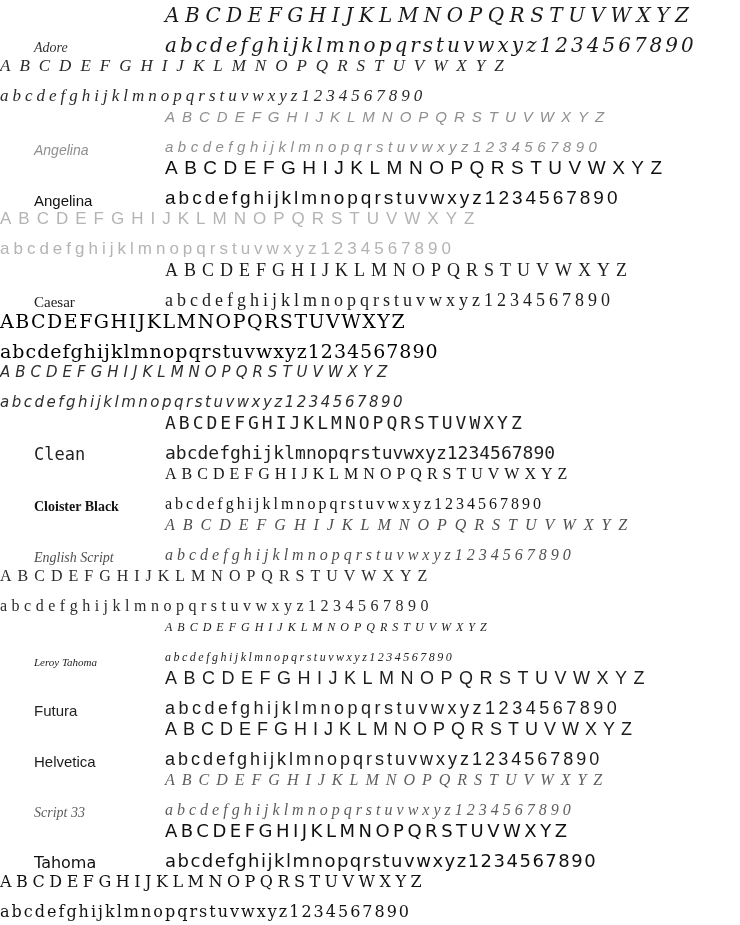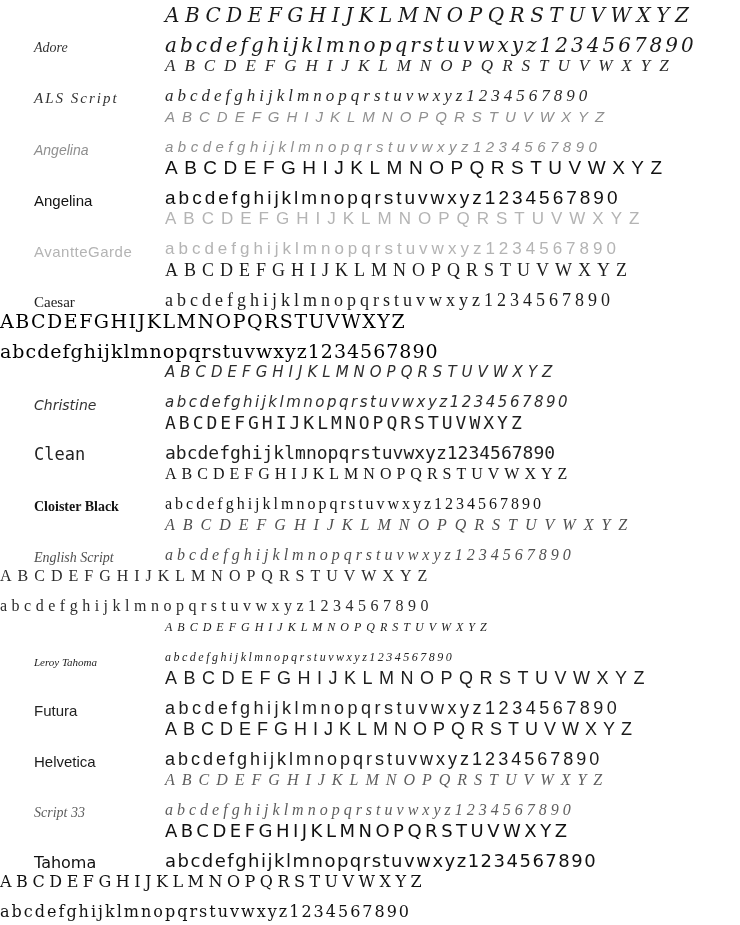--- a/index.html
+++ b/index.html
@@ -93,21 +93,20 @@
 
   <div class="row r0">
     <div class="label">Adore</div>
     <div class="sample">
       <div class="u">ABCDEFGHIJKLMNOPQRSTUVWXYZ</div>
       <div class="l">abcdefghijklmnopqrstuvwxyz1234567890</div>
     </div>
   </div>
 
   <div class="row r1">
-    <div class="label">ALS Script</div>
     <div class="sample">
       <div class="u">ABCDEFGHIJKLMNOPQRSTUVWXYZ</div>
       <div class="l">abcdefghijklmnopqrstuvwxyz1234567890</div>
     </div>
   </div>
 
   <div class="row r2">
     <div class="label">Angelina</div>
     <div class="sample">
       <div class="u">ABCDEFGHIJKLMNOPQRSTUVWXYZ</div>
@@ -117,21 +116,20 @@
 
   <div class="row r3">
     <div class="label">Angelina</div>
     <div class="sample">
       <div class="u">ABCDEFGHIJKLMNOPQRSTUVWXYZ</div>
       <div class="l">abcdefghijklmnopqrstuvwxyz1234567890</div>
     </div>
   </div>
 
   <div class="row r4">
-    <div class="label">AvantteGarde</div>
     <div class="sample">
       <div class="u">ABCDEFGHIJKLMNOPQRSTUVWXYZ</div>
       <div class="l">abcdefghijklmnopqrstuvwxyz1234567890</div>
     </div>
   </div>
 
   <div class="row r5">
     <div class="label">Caesar</div>
     <div class="sample">
       <div class="u">ABCDEFGHIJKLMNOPQRSTUVWXYZ</div>
@@ -140,21 +138,20 @@
   </div>
 
   <div class="row r6">
     <div class="sample">
       <div class="u">ABCDEFGHIJKLMNOPQRSTUVWXYZ</div>
       <div class="l">abcdefghijklmnopqrstuvwxyz1234567890</div>
     </div>
   </div>
 
   <div class="row r7">
-    <div class="label">Christine</div>
     <div class="sample">
       <div class="u">ABCDEFGHIJKLMNOPQRSTUVWXYZ</div>
       <div class="l">abcdefghijklmnopqrstuvwxyz1234567890</div>
     </div>
   </div>
 
   <div class="row r8">
     <div class="label">Clean</div>
     <div class="sample">
       <div class="u">ABCDEFGHIJKLMNOPQRSTUVWXYZ</div>

